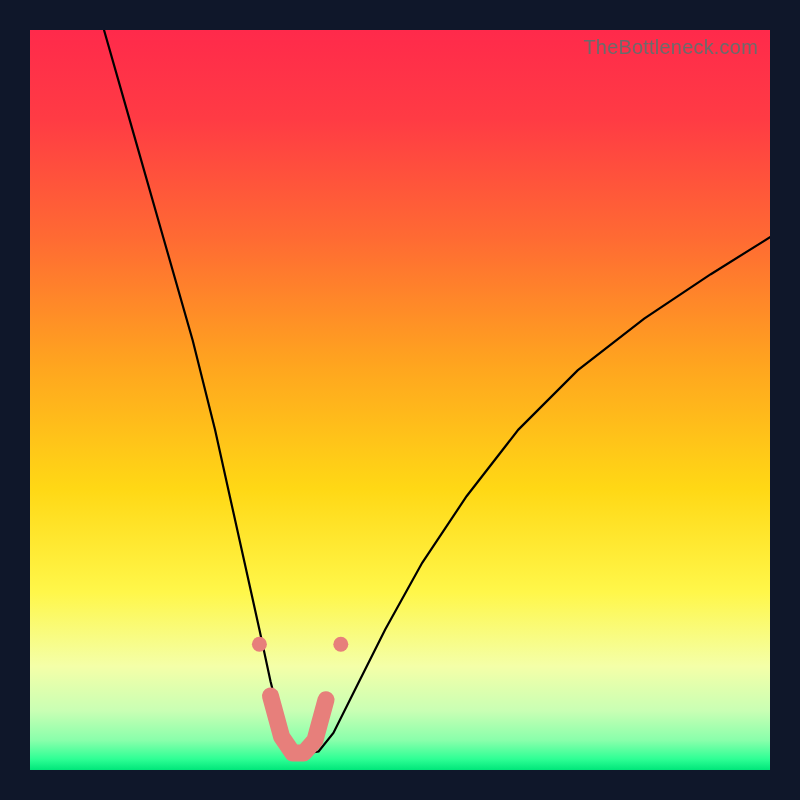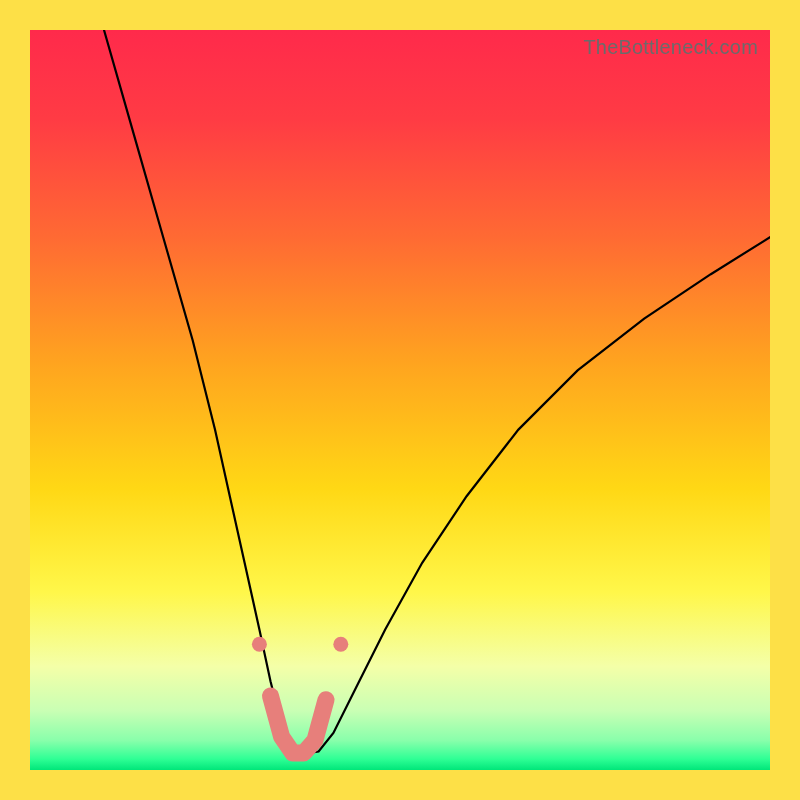--- a/index.html
+++ b/index.html
@@ -9,21 +9,21 @@
     height: 800px;
     background: #000;
     overflow: hidden;
     font-family: Arial, Helvetica, sans-serif;
   }
   .frame {
     position: absolute;
     left: 0; top: 0;
     width: 800px;
     height: 800px;
-    background: #fde047;
+    background: #0f172a;
   }
   .plot {
     position: absolute;
     left: 30px;
     top: 30px;
     width: 740px;
     height: 740px;
     overflow: hidden;
   }
   .gradient {

